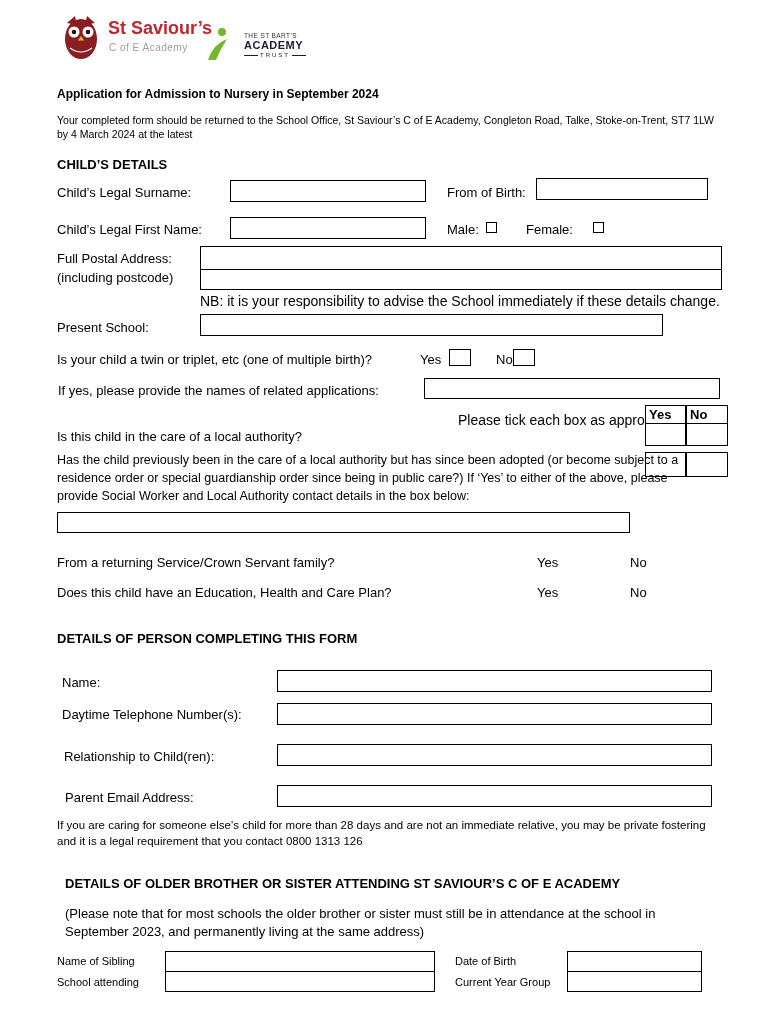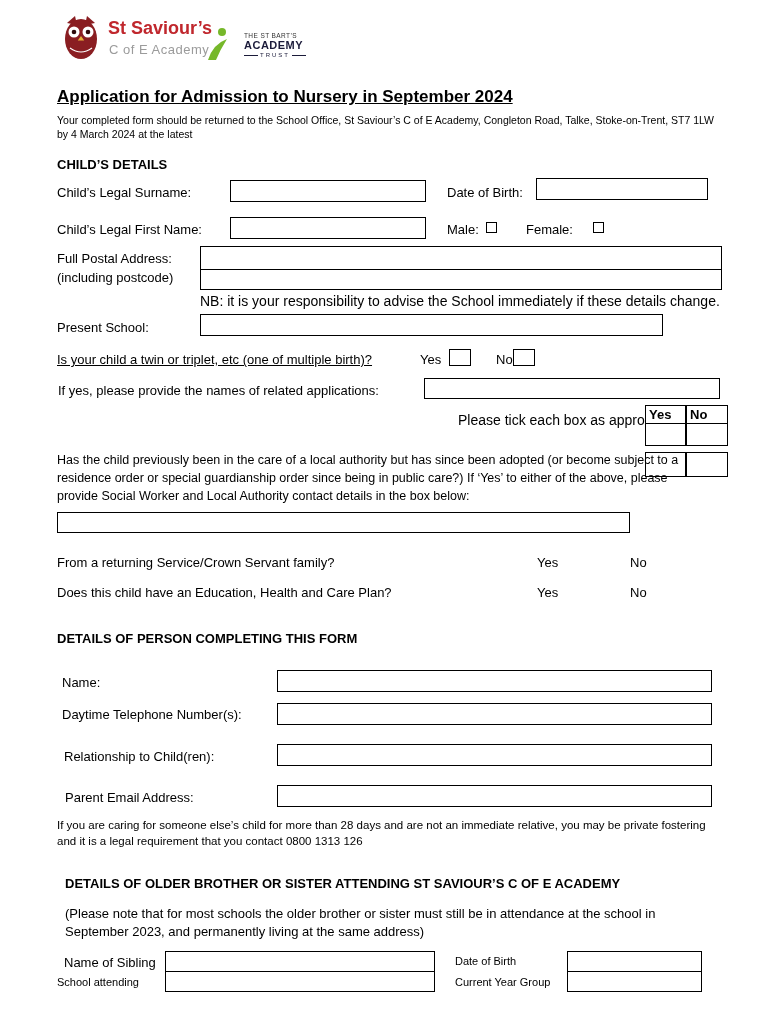--- a/index.html
+++ b/index.html
@@ -5,35 +5,35 @@
   * { margin:0; padding:0; box-sizing:border-box; }
   html,body { background:#ffffff; }
   .page {
     position:relative; width:770px; height:1024px; background:#fff;
     font-family:"Liberation Sans", sans-serif; color:#000; overflow:hidden;
   }
   .abs { position:absolute; }
   .lbl { position:absolute; font-size:13px; white-space:nowrap; }
   .b { font-weight:normal; }
   .small { font-size:14px; }
-  .title { position:absolute; font-size:17px; font-weight:bold;text-decoration:underline; }
+  .title { position:absolute; font-size:12px; font-weight:bold; }
   .heading { position:absolute; font-size:13px; font-weight:bold; white-space:nowrap; }
   .para { position:absolute; font-size:12.5px; line-height:1.42; }
   input.box, .box {
     position:absolute; border:1px solid #000; background:#fff;
     font:12px "Liberation Sans", sans-serif; padding:0 4px; outline:none; border-radius:0;
   }
   .bigbox { position:absolute; border:1px solid #000; background:#fff; }
   .bigbox .divider { position:absolute; left:0; right:0; top:22px; border-top:1px solid #000; }
   .chk { position:absolute; width:11px; height:11px; border:1px solid #000; background:#fff; }
   .tickbox { position:absolute; width:22px; height:17px; border:1px solid #000; background:#fff; }
   .cell { position:absolute; border:1px solid #000; background:#fff; }
   .cell-hdr { position:absolute; border:1px solid #000; background:#fff; font-size:13px; font-weight:bold; padding-left:3px; line-height:17px; }
   .school-name { font-size:18px; font-weight:bold; color:#c0272d; white-space:nowrap; }
-  .school-type { font-size:13px; color:#9b9b9b; white-space:nowrap; letter-spacing:0.5px; }
+  .school-type { font-size:10px; color:#9b9b9b; white-space:nowrap; letter-spacing:0.5px; }
   .trust-logo { display:flex; align-items:flex-start; gap:13px; }
   .trust-text { display:flex; flex-direction:column; width:62px; }
   .trust-top { font-size:6.5px; letter-spacing:0.4px; color:#333; white-space:nowrap; }
   .trust-mid { font-size:11px; font-weight:bold; color:#1b1b3a; letter-spacing:0.5px; white-space:nowrap; }
   .trust-bottom-row { display:flex; align-items:center; gap:2px; margin-top:1px; }
   .trust-bottom-row .hline { flex:1; height:1px; background:#1b1b3a; }
   .trust-bottom { font-size:6px; letter-spacing:2px; color:#1b1b3a; }
 </style>
 </head>
 <body>
@@ -75,56 +75,57 @@
   <div class="title" style="left:57px; top:87px;">Application for Admission to Nursery in September 2024</div>
   <div class="abs" style="left:57px; top:113px; width:692px; font-size:10.5px; line-height:1.35;">
     <span>Your completed form should be returned to the School Office, St Saviour’s C of E Academy, Congleton Road, Talke, Stoke-on-Trent, ST7 1LW</span><br>
     <span class="b">by 4 March 2024 at the latest</span>
   </div>
 
   <div class="heading" style="left:57px; top:157px;">CHILD’S DETAILS</div>
 
   <div class="lbl" style="left:57px; top:185px;">Child’s Legal Surname:</div>
   <input class="box" style="left: 230px; top: 180px; width: 196px; height: 22px;" value="">
-  <div class="lbl" style="left:447px; top:185px;">Date of Birth:</div>
+  <div class="lbl" style="left:447px; top:185px;">From of Birth:</div>
   <input class="box" style="left: 536px; top: 178px; width: 172px; height: 22px;" value="">
 
   <div class="lbl" style="left:57px; top:222px;">Child’s Legal First Name:</div>
   <input class="box" style="left: 230px; top: 217px; width: 196px; height: 22px;" value="">
   <div class="lbl" style="left:447px; top:222px;">Male:</div>
   <span class="chk" style="left:486px; top:222px;"></span>
   <div class="lbl" style="left:526px; top:222px;">Female:</div>
   <span class="chk" style="left:593px; top:222px;"></span>
 
   <div class="lbl" style="left:57px; top:251px;">Full Postal Address:</div>
   <div class="lbl" style="left:57px; top:270px;">(including postcode)</div>
   <div class="bigbox" style="left:200px; top:246px; width:522px; height:44px;">
     <div class="divider"></div>
   </div>
   <div class="lbl small b" style="left:200px; top:293px;">NB: it is your responsibility to advise the School immediately if these details change.</div>
 
   <div class="lbl" style="left:57px; top:320px;">Present School:</div>
   <input class="box" style="left: 200px; top: 314px; width: 463px; height: 22px;" value="">
 
-  <div class="lbl" style="left:57px; top:352px;text-decoration:underline;">Is your child a twin or triplet, etc (one of multiple birth)?</div>
+  <div class="lbl" style="left:57px; top:352px;">Is your child a twin or triplet, etc (one of multiple birth)?</div>
   <div class="lbl" style="left:420px; top:352px;">Yes</div>
   <span class="tickbox" style="left:449px; top:349px;"></span>
   <div class="lbl" style="left:496px; top:352px;">No</div>
   <span class="tickbox" style="left:513px; top:349px;"></span>
 
   <div class="lbl" style="left:58px; top:383px;">If yes, please provide the names of related applications:</div>
   <input class="box" style="left: 424px; top: 378px; width: 296px; height: 21px;" value="">
 
   <div class="lbl small" style="left:458px; top:412px;">Please tick each box as appropriate</div>
 
   <div class="cell-hdr" style="left:645px; top:405px; width:41px; height:19px;">Yes</div>
   <div class="cell-hdr" style="left:686px; top:405px; width:42px; height:19px;">No</div>
   <div class="cell" style="left:645px; top:423px; width:41px; height:23px;"></div>
   <div class="cell" style="left:686px; top:423px; width:42px; height:23px;"></div>
 
+  <div class="lbl" style="left:57px; top:429px;">Is this child in the care of a local authority?</div>
 
   <div class="cell" style="left:645px; top:452px; width:41px; height:25px;"></div>
   <div class="cell" style="left:686px; top:452px; width:42px; height:25px;"></div>
 
   <div class="para" style="left:57px; top:452px; width:640px;">
     <span>Has the child previously been in the care of a local authority but has since been adopted (or become subject to a residence order or special guardianship order since being in public care?)</span>
     <span class="b">If ‘Yes’ to either of the above, please provide Social Worker and Local Authority contact details in the box below:</span>
   </div>
 
   <div class="bigbox" style="left:57px; top:512px; width:573px; height:21px;"></div>
@@ -157,21 +158,21 @@
   </div>
 
   <div class="heading" style="left:65px; top:876px;">DETAILS OF OLDER BROTHER OR SISTER ATTENDING ST SAVIOUR’S C OF E ACADEMY</div>
 
   <div class="abs" style="left:65px; top:905px; width:655px; font-size:13px; line-height:1.4;">
     <span>(Please note that for most schools the older brother or sister</span>
     <span class="b">must</span>
     <span>still be in attendance at the school in September 2023, and permanently living at the same address)</span>
   </div>
 
-  <div class="lbl b" style="left:64px; top:955px; font-size:13px;">Name of Sibling</div>
+  <div class="lbl b" style="left:57px; top:955px; font-size:11px;">Name of Sibling</div>
   <input class="box" style="left: 165px; top: 951px; width: 270px; height: 21px;" value="">
   <div class="lbl b" style="left:455px; top:955px; font-size:11px;">Date of Birth</div>
   <input class="box" style="left: 567px; top: 951px; width: 135px; height: 21px;" value="">
 
   <div class="lbl b" style="left:57px; top:976px; font-size:11px;">School attending</div>
   <input class="box" style="left: 165px; top: 971px; width: 270px; height: 21px;" value="">
   <div class="lbl b" style="left:455px; top:976px; font-size:11px;">Current Year Group</div>
   <input class="box" style="left: 567px; top: 971px; width: 135px; height: 21px;" value="">
 
 </div>

